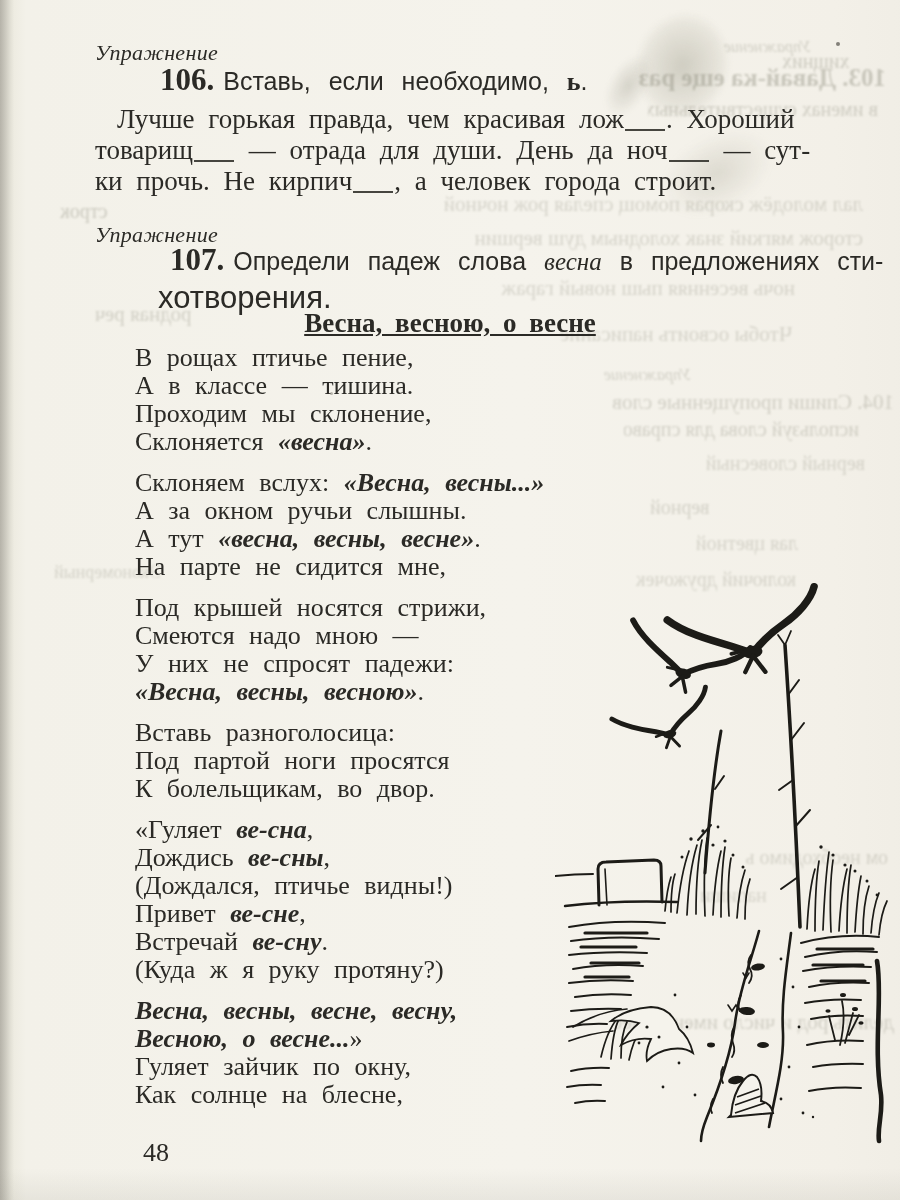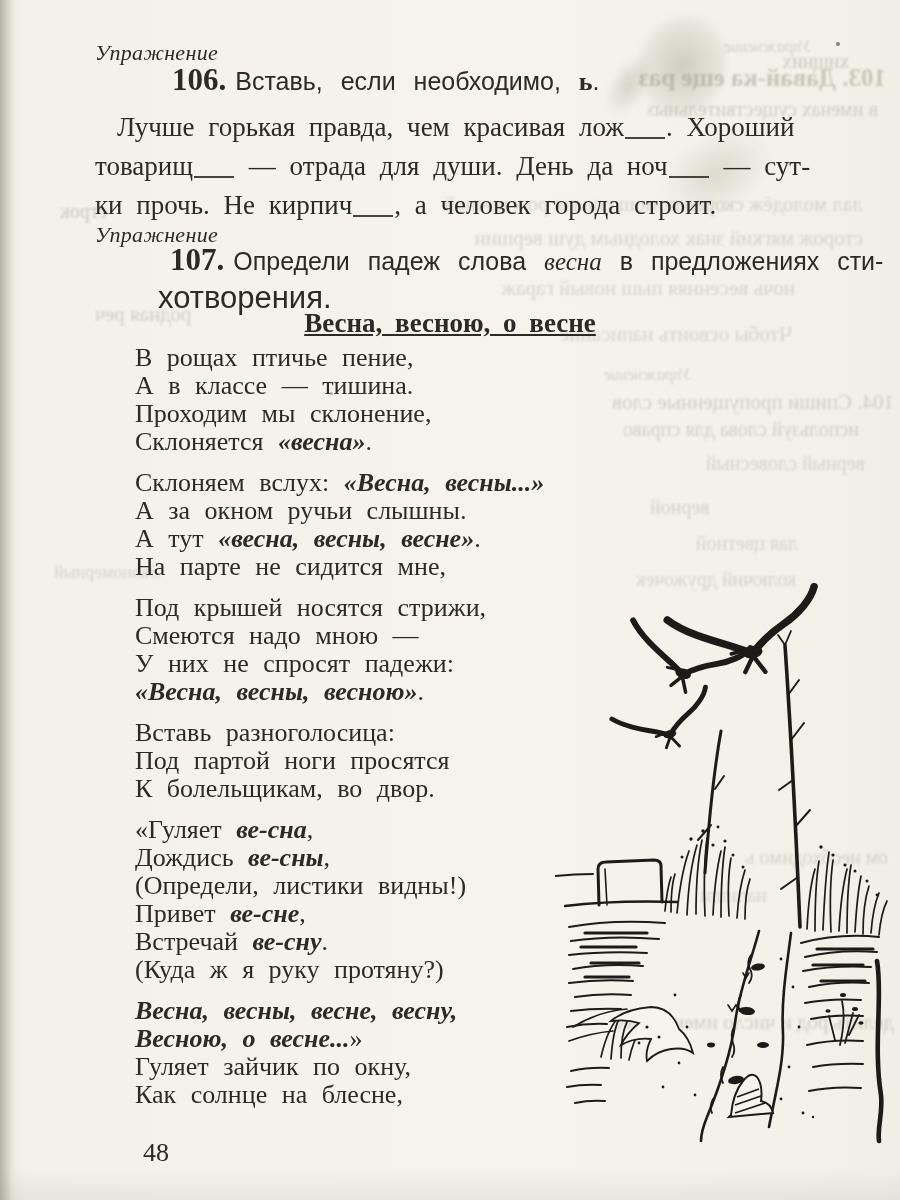--- a/index.html
+++ b/index.html
@@ -9,30 +9,30 @@
     font-family:"Liberation Serif","DejaVu Serif",serif;color:#2b2a26;padding-left:48px;
   }
   .edge-shade{position:absolute;left:0;top:0;width:14px;height:1200px;background:linear-gradient(90deg,rgba(90,88,80,.28),rgba(90,88,80,0));}
   .bottom-shade{position:absolute;left:0;top:1168px;width:900px;height:32px;background:linear-gradient(180deg,rgba(120,118,105,0),rgba(120,118,105,.10));}
 
   
   .ex-label{position:absolute;font-style:italic;font-size:22px;letter-spacing:.3px;}
   .ex-label.l1{left:95px;top:40px;}
   .ex-label.l2{left:95px;top:222px;}
   .ex-head{position:absolute;white-space:nowrap;}
-  .ex-head.h1{left:172px;top:62px;}
+  .ex-head.h1{left:160px;top:62px;}
   .ex-head.h2{left:170px;top:242px;}
   .ex-num{font-weight:bold;font-size:31px;margin-right:9px;}
   .ex-instr{font-family:"Liberation Sans","DejaVu Sans",sans-serif;font-size:25px;word-spacing:11px;}
   .ex-instr .run-bs{font-family:"Liberation Serif",serif;font-weight:bold;font-size:26px;}
   .ex-instr .run-i{font-family:"Liberation Serif",serif;font-style:italic;}
   .ex-instr2{position:absolute;left:158px;top:280px;font-family:Liberation Sans, sans-serif;font-size:31px;}
 
   .para{position:absolute;left:95px;top:104px;width:780px;font-size:27px;line-height:31px;word-spacing:7px;}
-  .para .pline{white-space:nowrap;margin-top:8px;}
+  .para .pline{white-space:nowrap;}
   .para .pline.indent{padding-left:22px;}
   .run-u{display:inline-block;width:40px;height:3px;border-bottom:2px solid #46453f;vertical-align:-3px;margin:0 1px;}
 
   
   .poem-title{position:absolute;left:130px;top:308px;width:640px;text-align:center;font-weight:bold;font-size:27px;word-spacing:6px;text-decoration:underline;}
   .poem{position:absolute;left:135px;top:344px;}
   .stanza{margin:0 0 13px 0;}
   .poem-line{font-size:26px;line-height:28px;word-spacing:8px;white-space:nowrap;}
   .run-b{font-weight:bold;font-style:italic;}
   .run-i{font-style:italic;}
@@ -148,21 +148,21 @@
         <div class="poem-line"><span class="run-b">«Весна, весны, весною»</span><span class="run-n">.</span></div>
       </div>
       <div class="stanza">
         <div class="poem-line"><span class="run-n">Вставь разноголосица:</span></div>
         <div class="poem-line"><span class="run-n">Под партой ноги просятся</span></div>
         <div class="poem-line"><span class="run-n">К болельщикам, во двор.</span></div>
       </div>
       <div class="stanza">
         <div class="poem-line"><span class="run-n">«Гуляет </span><span class="run-b">ве-сна</span><span class="run-n">,</span></div>
         <div class="poem-line"><span class="run-n">Дождись </span><span class="run-b">ве-сны</span><span class="run-n">,</span></div>
-        <div class="poem-line"><span class="run-n">(Определи, листики видны!)</span></div>
+        <div class="poem-line"><span class="run-n">(Дождался, птичье видны!)</span></div>
         <div class="poem-line"><span class="run-n">Привет </span><span class="run-b">ве-сне</span><span class="run-n">,</span></div>
         <div class="poem-line"><span class="run-n">Встречай </span><span class="run-b">ве-сну</span><span class="run-n">.</span></div>
         <div class="poem-line"><span class="run-n">(Куда ж я руку протяну?)</span></div>
       </div>
       <div class="stanza">
         <div class="poem-line"><span class="run-b">Весна, весны, весне, весну,</span></div>
         <div class="poem-line"><span class="run-b">Весною, о весне...</span><span class="run-n">»</span></div>
         <div class="poem-line"><span class="run-n">Гуляет зайчик по окну,</span></div>
         <div class="poem-line"><span class="run-n">Как солнце на блесне,</span></div>
       </div>

